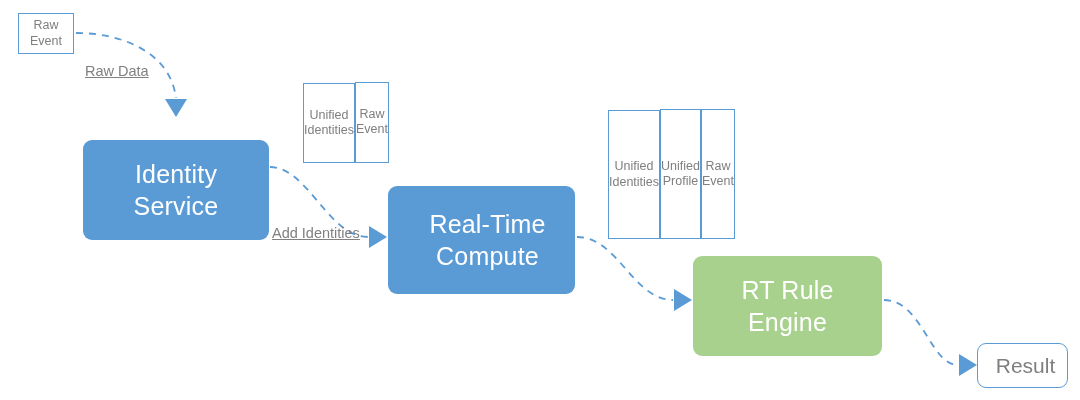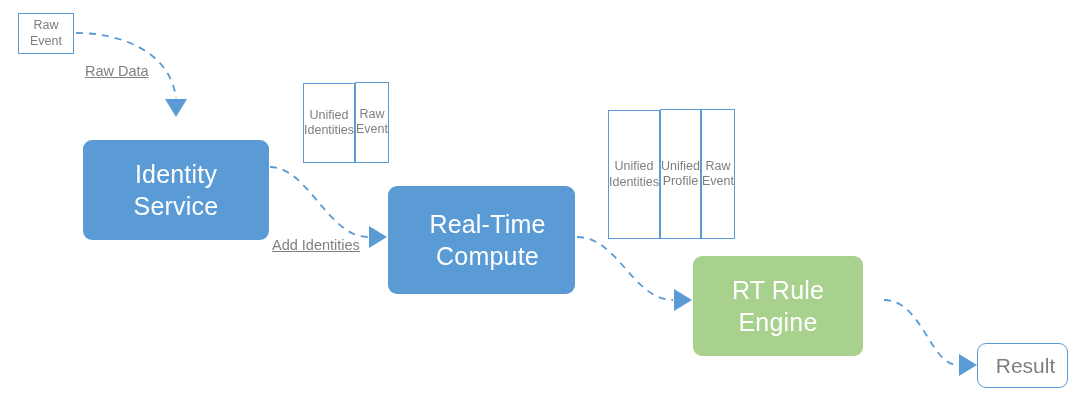--- a/index.html
+++ b/index.html
@@ -133,34 +133,34 @@
     </g>
 
     <g>
       <path d="M 884,300 C 922,300 930,365 958,365" fill="none" stroke="#5B9BD5" stroke-width="1.8" stroke-dasharray="7 6" stroke-linecap="butt"></path>
       <polygon points="959,354 959,376 977,365" fill="#5B9BD5"></polygon>
     </g>
   </svg>
 
   <div class="edge-label" style="left:85px; top:62px;">Raw Data</div>
 
-  <div class="edge-label" style="left:272px; top:236px;">Add Identities</div>
+  <div class="edge-label" style="left:272px; top:224px;">Add Identities</div>
 
 
 
   <div class="data-box" style="left:18px; top:13px; width:56px; height:41px;">Raw
 Event</div>
 
   <div class="proc-node blue" style="left:83px; top:117px; width:186px; height:100px;margin-top:23px;">Identity
 Service</div>
 
   <div class="proc-node blue" style="left:388px; top:186px; width:187px; height:108px;padding-left:12px;">Real-Time
 Compute</div>
 
-  <div class="proc-node green" style="left:693px; top:256px; width:170px; height:100px;">RT Rule
+  <div class="proc-node green" style="left:693px; top:256px; width:189px; height:100px;">RT Rule
 Engine</div>
 
   <div class="result-box" style="left:977px; top:343px; width:91px; height:45px;padding-left:6px;">Result</div>
 
   <div class="stack" style="left:303px; top:83px; width:62px; height:80px;">
     <div class="stack-cell">Unified
 Identities</div>
     <div class="stack-cell">Raw
 Event</div>
   </div>

